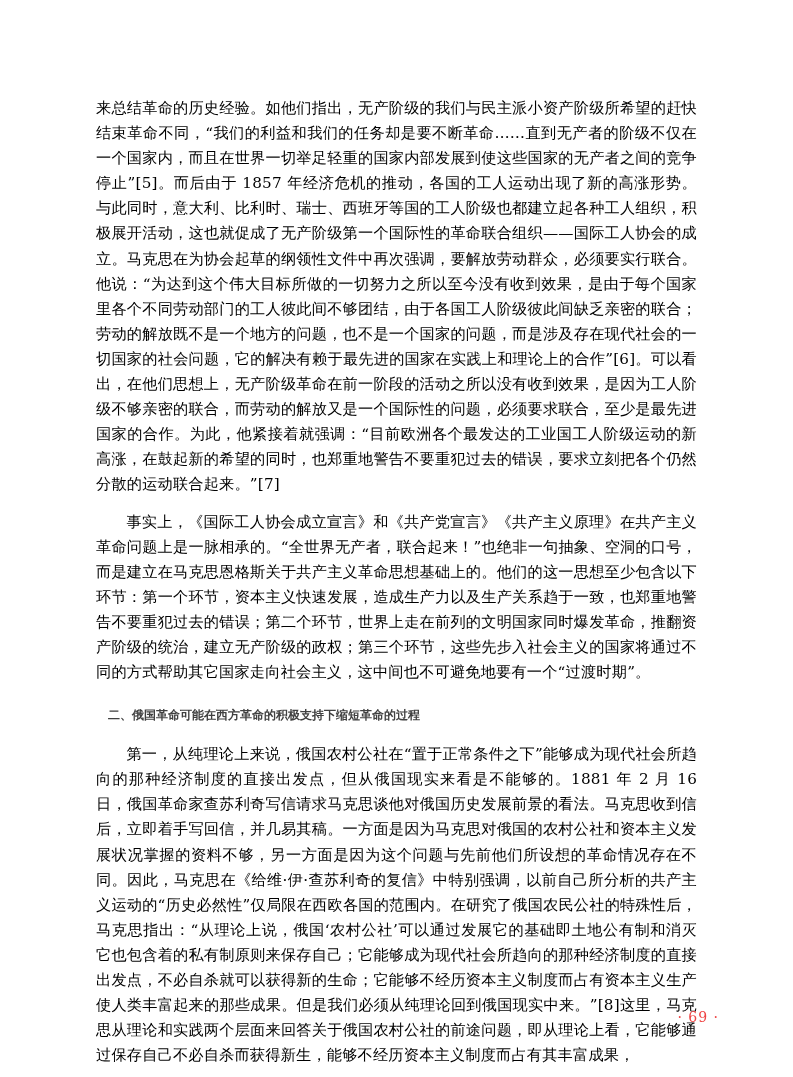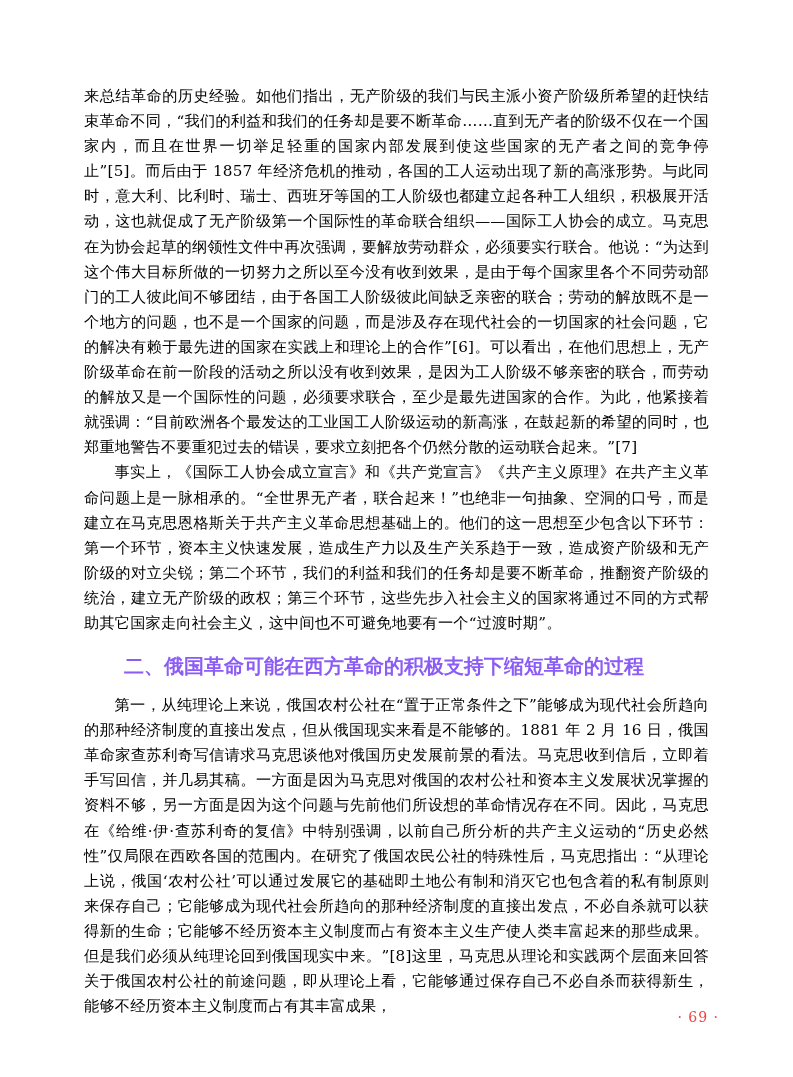--- a/index.html
+++ b/index.html
@@ -18,59 +18,59 @@
     box-sizing: border-box;
     overflow: hidden;
   }
   .content {
     position: absolute;
     left: 84px;
     top: 84px;
     width: 625px;
   }
   p.body-para {
-    margin: 0;
+    margin: 12px;
     font-size: 15.2px;
     line-height: 25.1px;
     text-align: justify;
     text-justify: inter-ideograph;
     color: #000000;
     letter-spacing: 0.2px;
   }
   p.indent {
     text-indent: 2em;
   }
   h2.section-head {
     margin: 18px 0 14px 0;
-    font-size: 20px;
+    font-size: 12px;
     line-height: 25px;
     font-weight: bold;
     text-indent: 2em;
-    color: #8b5cf6;
+    color: #404040;
     font-family: "DejaVu Sans", sans-serif;
   }
   .footer {
     position: absolute;
     right: 74px;
     bottom: 52px;
     font-size: 14px;
     color: #ef4444;
     letter-spacing: 1px;
     font-family: "DejaVu Serif", serif;
   }
 </style>
 </head>
 <body>
 
 <div class="page">
   <div class="content">
 
     <p class="body-para">来总结革命的历史经验。如他们指出，无产阶级的我们与民主派小资产阶级所希望的赶快结束革命不同，“我们的利益和我们的任务却是要不断革命……直到无产者的阶级不仅在一个国家内，而且在世界一切举足轻重的国家内部发展到使这些国家的无产者之间的竞争停止”[5]。而后由于 1857 年经济危机的推动，各国的工人运动出现了新的高涨形势。与此同时，意大利、比利时、瑞士、西班牙等国的工人阶级也都建立起各种工人组织，积极展开活动，这也就促成了无产阶级第一个国际性的革命联合组织——国际工人协会的成立。马克思在为协会起草的纲领性文件中再次强调，要解放劳动群众，必须要实行联合。他说：“为达到这个伟大目标所做的一切努力之所以至今没有收到效果，是由于每个国家里各个不同劳动部门的工人彼此间不够团结，由于各国工人阶级彼此间缺乏亲密的联合；劳动的解放既不是一个地方的问题，也不是一个国家的问题，而是涉及存在现代社会的一切国家的社会问题，它的解决有赖于最先进的国家在实践上和理论上的合作”[6]。可以看出，在他们思想上，无产阶级革命在前一阶段的活动之所以没有收到效果，是因为工人阶级不够亲密的联合，而劳动的解放又是一个国际性的问题，必须要求联合，至少是最先进国家的合作。为此，他紧接着就强调：“目前欧洲各个最发达的工业国工人阶级运动的新高涨，在鼓起新的希望的同时，也郑重地警告不要重犯过去的错误，要求立刻把各个仍然分散的运动联合起来。”[7]</p>
 
-    <p class="body-para indent">事实上，《国际工人协会成立宣言》和《共产党宣言》《共产主义原理》在共产主义革命问题上是一脉相承的。“全世界无产者，联合起来！”也绝非一句抽象、空洞的口号，而是建立在马克思恩格斯关于共产主义革命思想基础上的。他们的这一思想至少包含以下环节：第一个环节，资本主义快速发展，造成生产力以及生产关系趋于一致，造成资产阶级和无产阶级的对立尖锐；第二个环节，我们的利益和我们的任务却是要不断革命，推翻资产阶级的统治，建立无产阶级的政权；第三个环节，这些先步入社会主义的国家将通过不同的方式帮助其它国家走向社会主义，这中间也不可避免地要有一个“过渡时期”。</p>
+    <p class="body-para indent">事实上，《国际工人协会成立宣言》和《共产党宣言》《共产主义原理》在共产主义革命问题上是一脉相承的。“全世界无产者，联合起来！”也绝非一句抽象、空洞的口号，而是建立在马克思恩格斯关于共产主义革命思想基础上的。他们的这一思想至少包含以下环节：第一个环节，资本主义快速发展，造成生产力以及生产关系趋于一致，也郑重地警告不要重犯过去的错误；第二个环节，世界上走在前列的文明国家同时爆发革命，推翻资产阶级的统治，建立无产阶级的政权；第三个环节，这些先步入社会主义的国家将通过不同的方式帮助其它国家走向社会主义，这中间也不可避免地要有一个“过渡时期”。</p>
 
     <h2 class="section-head">二、俄国革命可能在西方革命的积极支持下缩短革命的过程</h2>
 
 
     <p class="body-para indent">第一，从纯理论上来说，俄国农村公社在“置于正常条件之下”能够成为现代社会所趋向的那种经济制度的直接出发点，但从俄国现实来看是不能够的。1881 年 2 月 16 日，俄国革命家查苏利奇写信请求马克思谈他对俄国历史发展前景的看法。马克思收到信后，立即着手写回信，并几易其稿。一方面是因为马克思对俄国的农村公社和资本主义发展状况掌握的资料不够，另一方面是因为这个问题与先前他们所设想的革命情况存在不同。因此，马克思在《给维·伊·查苏利奇的复信》中特别强调，以前自己所分析的共产主义运动的“历史必然性”仅局限在西欧各国的范围内。在研究了俄国农民公社的特殊性后，马克思指出：“从理论上说，俄国‘农村公社’可以通过发展它的基础即土地公有制和消灭它也包含着的私有制原则来保存自己；它能够成为现代社会所趋向的那种经济制度的直接出发点，不必自杀就可以获得新的生命；它能够不经历资本主义制度而占有资本主义生产使人类丰富起来的那些成果。但是我们必须从纯理论回到俄国现实中来。”[8]这里，马克思从理论和实践两个层面来回答关于俄国农村公社的前途问题，即从理论上看，它能够通过保存自己不必自杀而获得新生，能够不经历资本主义制度而占有其丰富成果，</p>
 
   </div>
 
   <div class="footer">· 69 ·</div>
 </div>

